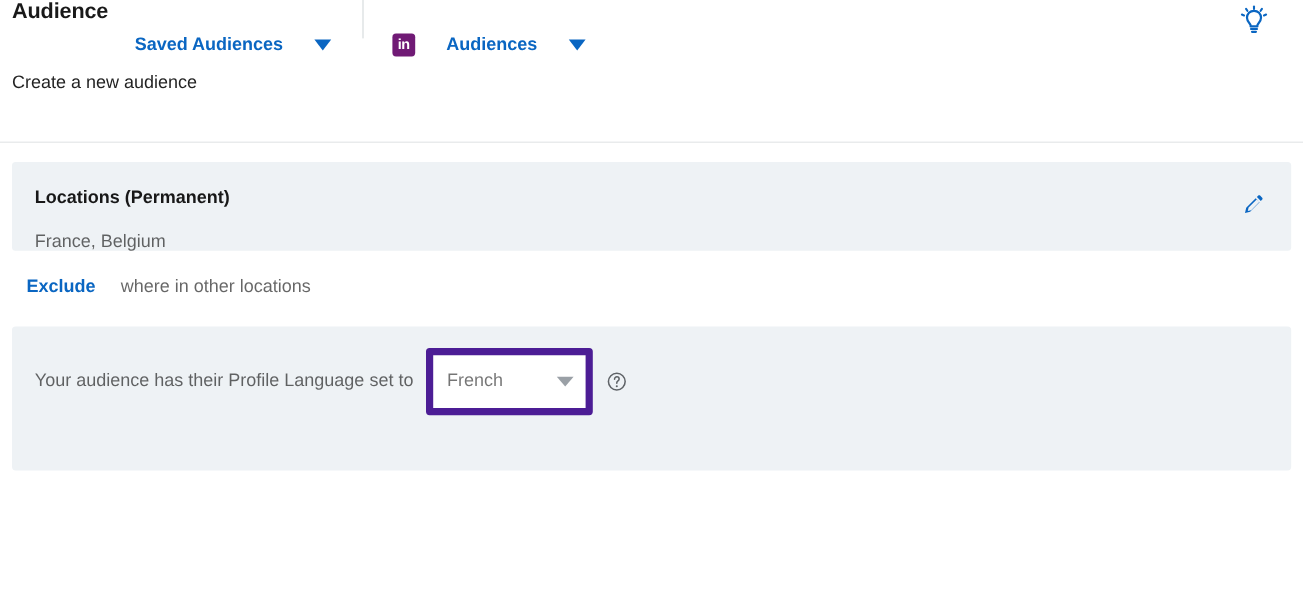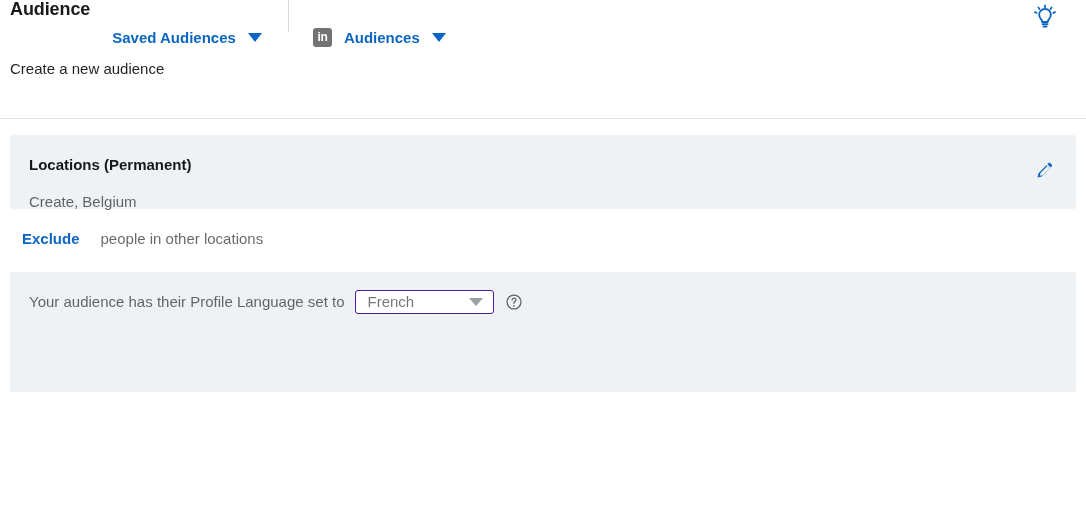--- a/index.html
+++ b/index.html
@@ -29,21 +29,21 @@
     font-size: 18px;
     font-weight: 700;
     color: #000000e6;
     letter-spacing: -0.1px;
     margin-right: 22px;
     line-height: 1;
   }
   .header-link {
     display: flex;
     align-items: center;
-    gap: 12px;
+    gap: 26px;
     font-size: 15px;
     font-weight: 700;
     color: #0a66c2;
     cursor: pointer;
     line-height: 1;
     white-space: nowrap;
   }
   .caret {
     width: 0; height: 0;
     border-left: 7px solid transparent;
@@ -54,21 +54,21 @@
   .header-divider {
     width: 1px;
     height: 32px;
     background: #d8dcde;
     margin: 0 24px 0 26px;
     flex: 0 0 1px;
   }
   .li-logo {
     width: 19px;
     height: 19px;
-    background: #737373;
+    background: #701a75;
     border-radius: 3px;
     display: inline-flex;
     align-items: center;
     justify-content: center;
     color: #ffffff;
     font-size: 12px;
     font-weight: 700;
     line-height: 1;
     letter-spacing: -0.5px;
     flex: 0 0 auto;
@@ -178,23 +178,23 @@
     gap: 0;
   }
   .lang-label {
     font-size: 15px;
     color: #00000099;
     line-height: 1.2;
     margin-right: 10px;
   }
   .select-box {
     width: 139px;
-    height: 24px;
+    height: 56px;
     background: #ffffff;
-    border: 1px solid #4c1d95;
+    border: 6px solid #4c1d95;
     border-radius: 3px;
     display: flex;
     align-items: center;
     padding: 0 10px 0 12px;
     cursor: pointer;
     gap: 20px;
   }
   .select-value {
     font-size: 15px;
     color: #0000008a;
@@ -264,32 +264,32 @@
   <span class="subtitle">Create a new audience</span>
 </div>
 
 <div class="rule"></div>
 
 <div class="section">
 
 
   <div class="card card-locations">
     <div class="card-title">Locations (Permanent)</div>
-    <div class="card-value">Create, Belgium</div>
+    <div class="card-value">France, Belgium</div>
     <span class="edit-btn">
       <svg width="20" height="20" viewBox="0 0 24 24">
         <path d="M18.1 3.6c-.5-.5-1.3-.5-1.8 0l-1.4 1.4 3.9 3.9 1.4-1.4c.5-.5.5-1.3 0-1.8l-2.1-2.1z" fill="#0a66c2"></path>
         <path d="M13.7 6.3 4.2 15.8 3 20.9l5.1-1.2 9.5-9.5-3.9-3.9zm-4.5 11.9-3.4.8.8-3.4 8.1-8.1 2.6 2.6-8.1 8.1z" fill="#0a66c2"></path>
       </svg>
     </span>
   </div>
 
   <div class="exclude-row">
     <span class="exclude-link">Exclude</span>
-    <span class="exclude-text">people in other locations</span>
+    <span class="exclude-text">where in other locations</span>
   </div>
 
   <div class="card card-language">
     <div class="lang-row">
       <span class="lang-label">Your audience has their Profile Language set to</span>
 
       <span class="select-box">
         <span class="select-value">French</span>
         <span class="select-caret"></span>
       </span>

